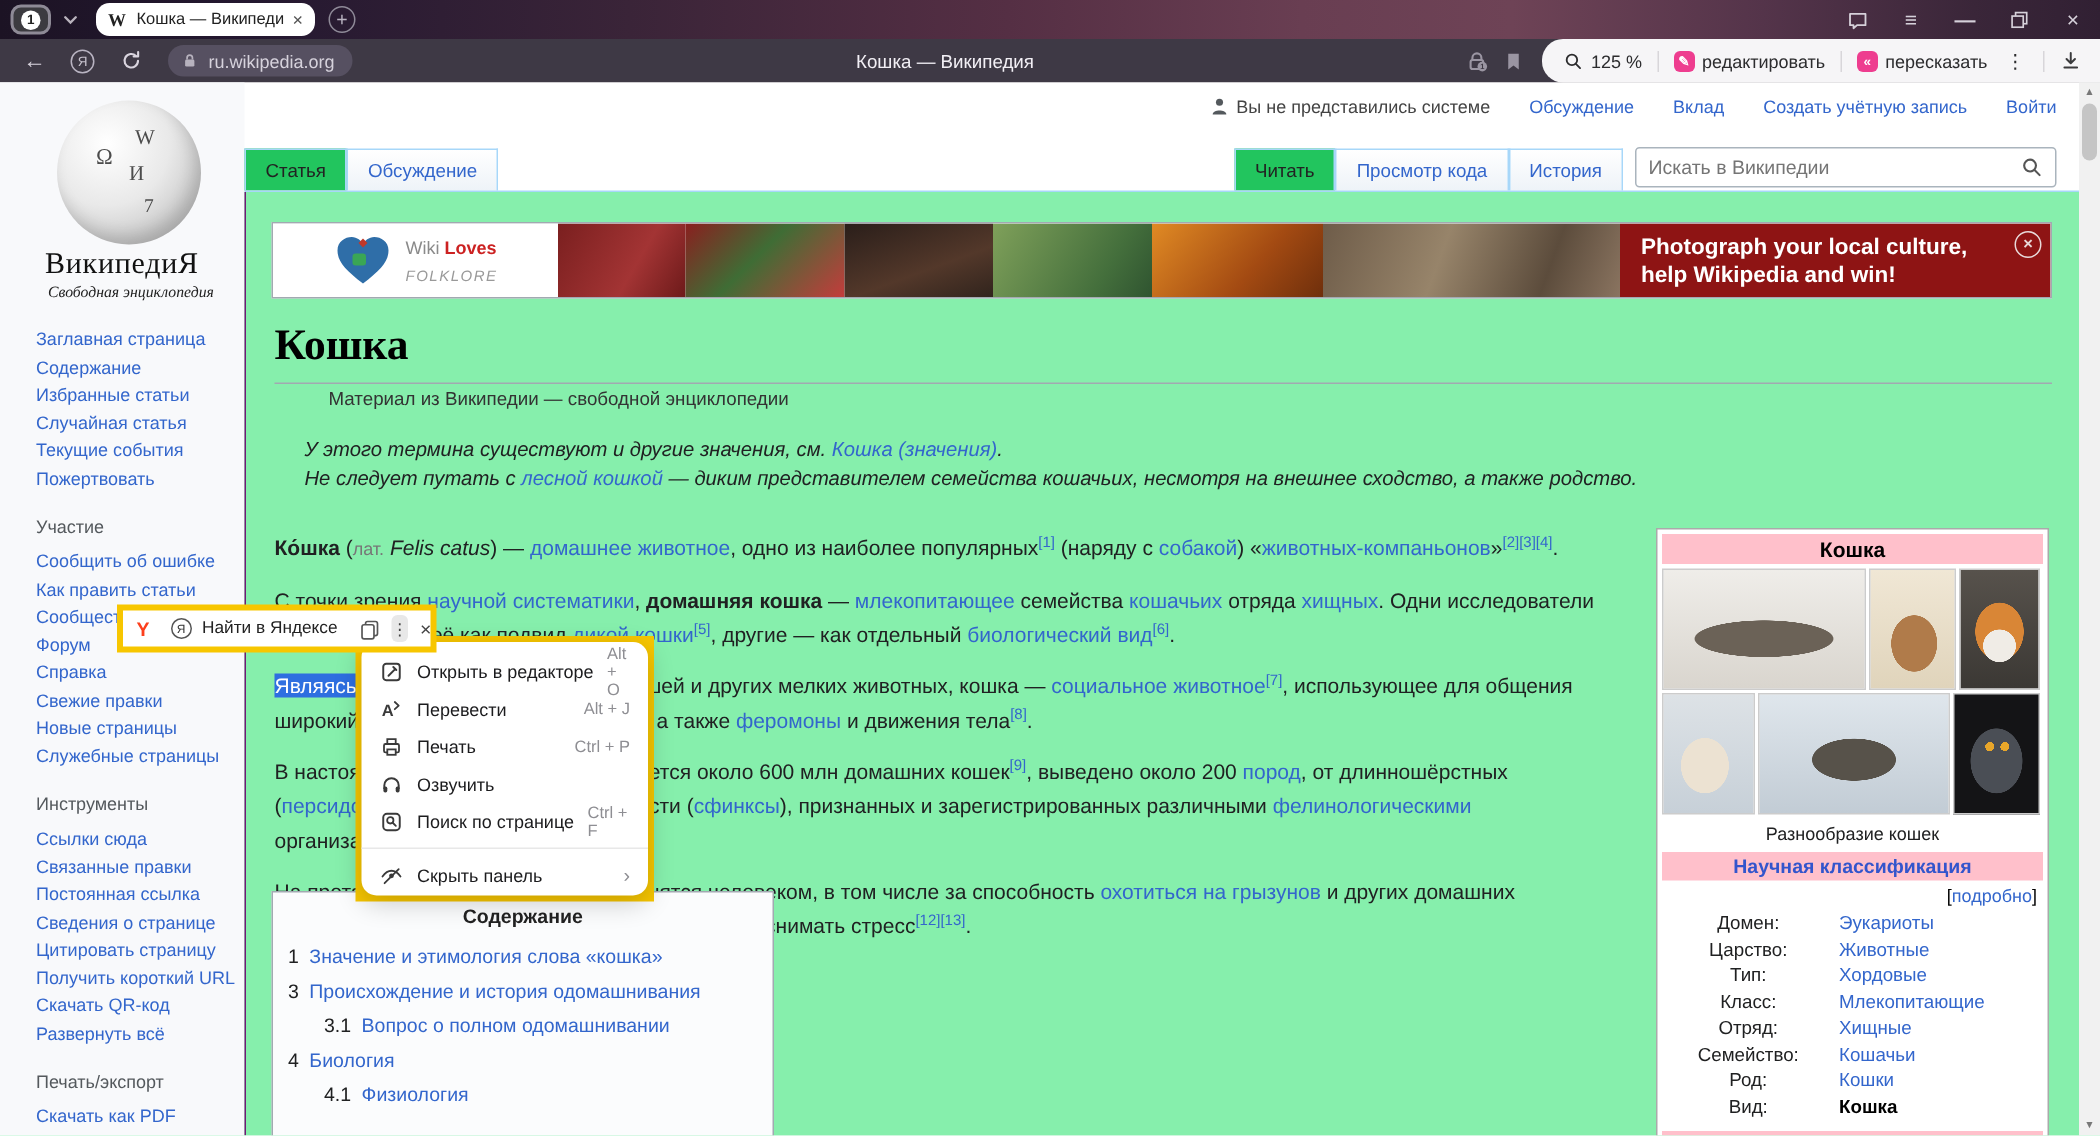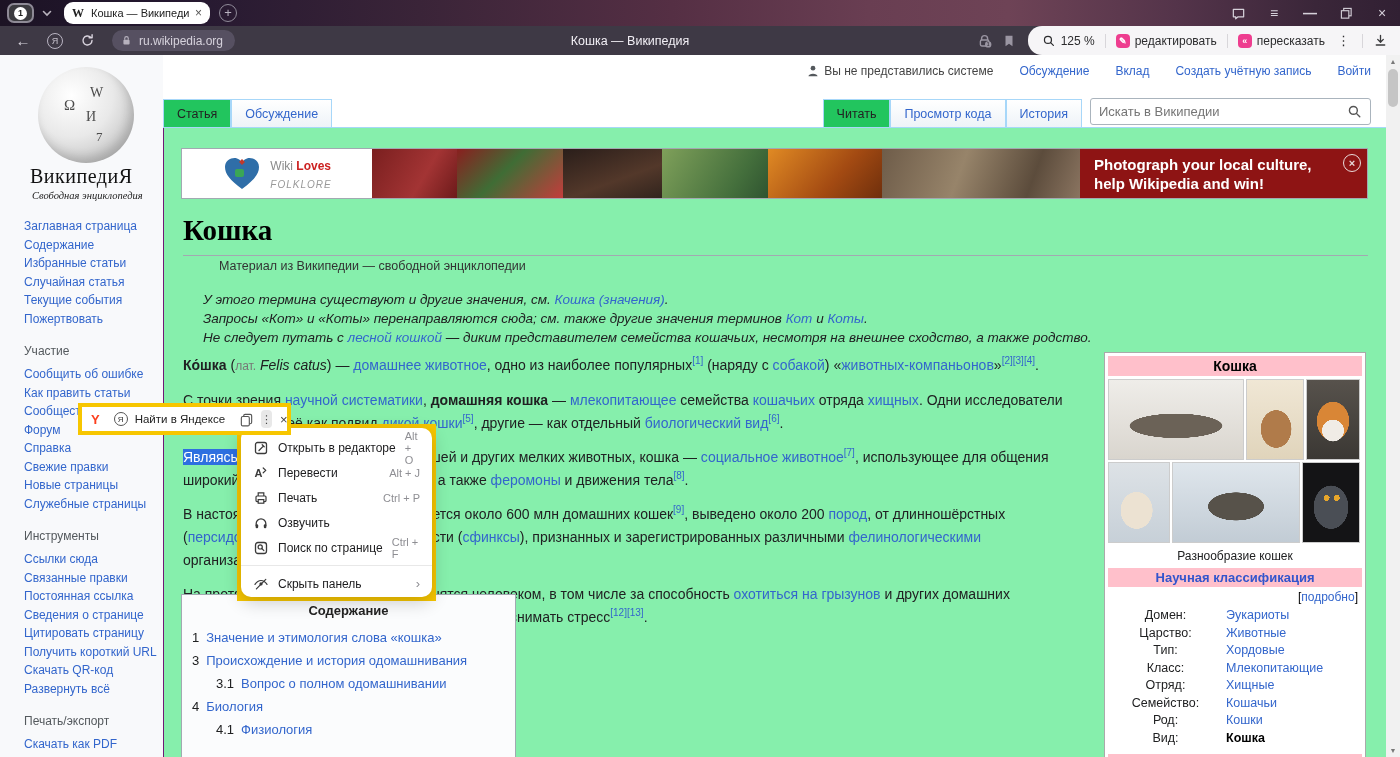--- a/index.html
+++ b/index.html
@@ -370,21 +370,20 @@
           <span>Photograph your local culture, help Wikipedia and win!</span>
           <span class="bn-close">×</span>
         </div>
       </div>
 
       <h1 id="a-title">Кошка</h1>
       <div id="a-sub">Материал из Википедии — свободной энциклопедии</div>
 
       <div id="hatnotes">
         <div><span class="seg-i">У этого термина существуют и другие значения, см. </span><span class="seg-il">Кошка (значения)</span><span class="seg-i">.</span></div>
-        <div><span class="seg-i">Запросы «Кот» и «Коты» перенаправляются сюда; см. также другие значения терминов </span><span class="seg-il">Кот</span><span class="seg-i"> и </span><span class="seg-il">Коты</span><span class="seg-i">.</span></div>
         <div><span class="seg-i">Не следует путать с </span><span class="seg-il">лесной кошкой</span><span class="seg-i"> — диким представителем семейства кошачьих, несмотря на внешнее сходство, а также родство.</span></div>
       </div>
 
       <div id="paras">
         <p><span class="seg-b">Ко́шка</span><span class="seg-p"> (</span><span class="seg-lat">лат.</span><span class="seg-p"> </span><span class="seg-it">Felis catus</span><span class="seg-p">) — </span><span class="seg-l">домашнее животное</span><span class="seg-p">, одно из наиболее популярных</span><sup class="seg-s">[1]</sup><span class="seg-p"> (наряду с </span><span class="seg-l">собакой</span><span class="seg-p">) «</span><span class="seg-l">животных-компаньонов</span><span class="seg-p">»</span><sup class="seg-s">[2][3][4]</sup><span class="seg-p">.</span></p>
         <p><span class="seg-p">С точки зрения </span><span class="seg-l">научной систематики</span><span class="seg-p">, </span><span class="seg-b">домашняя кошка</span><span class="seg-p"> — </span><span class="seg-l">млекопитающее</span><span class="seg-p"> семейства </span><span class="seg-l">кошачьих</span><span class="seg-p"> отряда </span><span class="seg-l">хищных</span><span class="seg-p">. Одни исследователи рассматривают её как подвид </span><span class="seg-l">дикой кошки</span><sup class="seg-s">[5]</sup><span class="seg-p">, другие — как отдельный </span><span class="seg-l">биологический вид</span><sup class="seg-s">[6]</sup><span class="seg-p">.</span></p>
         <p><span class="seg-sel">Являясь</span><span class="seg-p"> одиночным охотником на мышей и других мелких животных, кошка — </span><span class="seg-l">социальное животное</span><sup class="seg-s">[7]</sup><span class="seg-p">, использующее для общения широкий диапазон звуковых сигналов, а также </span><span class="seg-l">феромоны</span><span class="seg-p"> и движения тела</span><sup class="seg-s">[8]</sup><span class="seg-p">.</span></p>
         <p><span class="seg-p">В настоящее время в мире насчитывается около 600 млн домашних кошек</span><sup class="seg-s">[9]</sup><span class="seg-p">, выведено около 200 </span><span class="seg-l">пород</span><span class="seg-p">, от длинношёрстных (</span><span class="seg-l">персидская кошка</span><span class="seg-p">) до лишённых шерсти (</span><span class="seg-l">сфинксы</span><span class="seg-p">), признанных и зарегистрированных различными </span><span class="seg-l">фелинологическими</span><span class="seg-p"> организациями.</span></p>
         <p><span class="seg-p">На протяжении тысячелетий кошки ценятся человеком, в том числе за способность </span><span class="seg-l">охотиться на грызунов</span><span class="seg-p"> и других домашних вредителей</span><sup class="seg-s">[10][11]</sup><span class="seg-p">, а также за умение развлекать и снимать стресс</span><sup class="seg-s">[12][13]</sup><span class="seg-p">.</span></p>
       </div>

